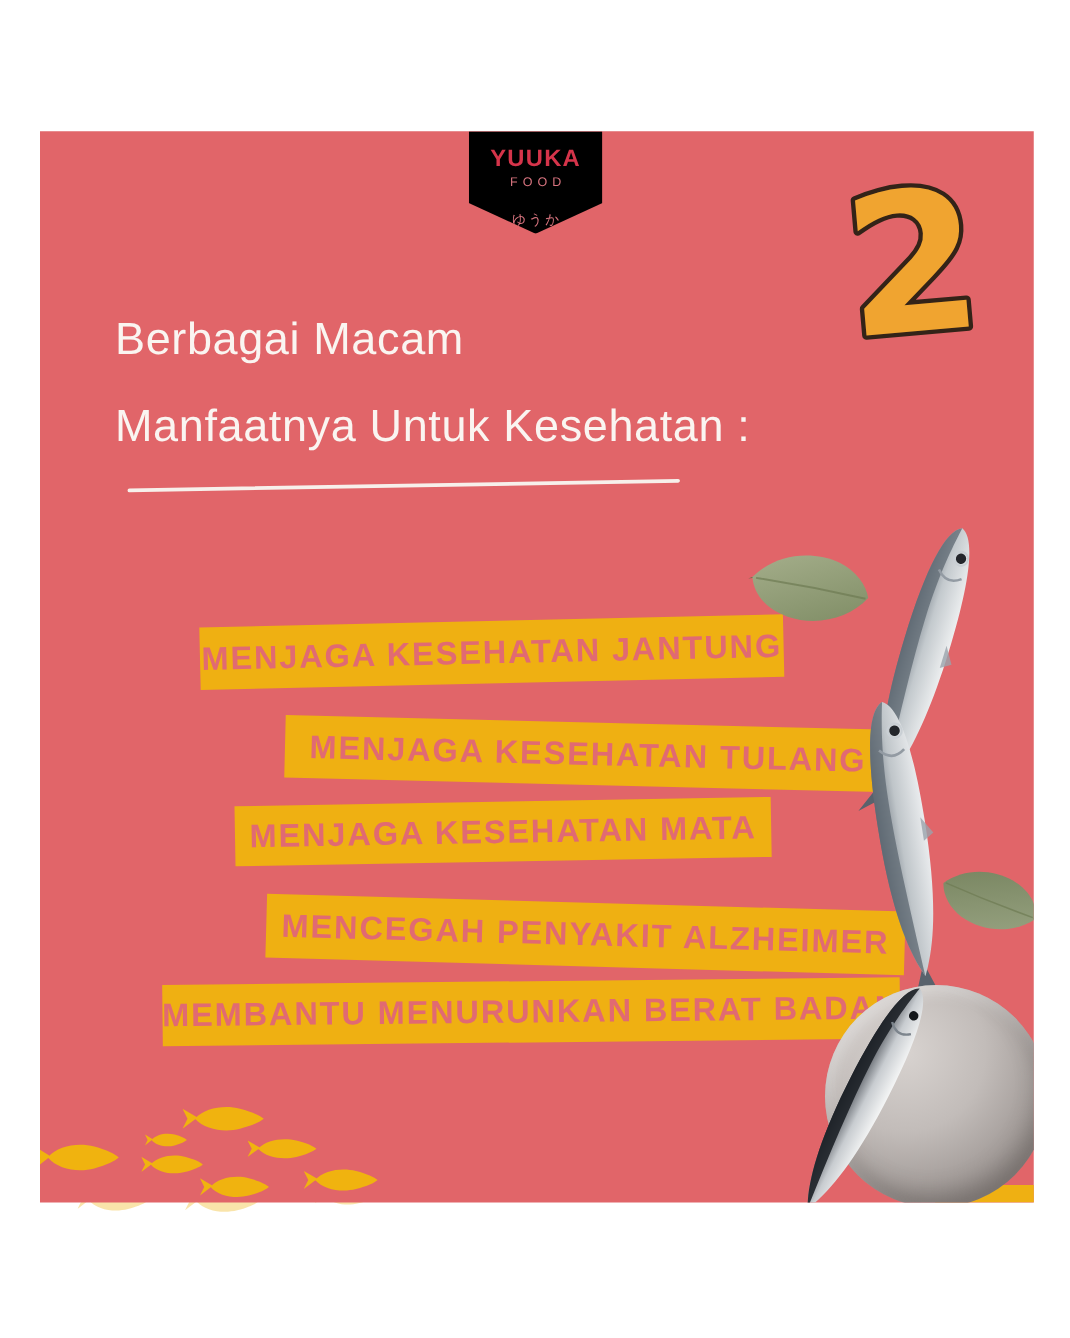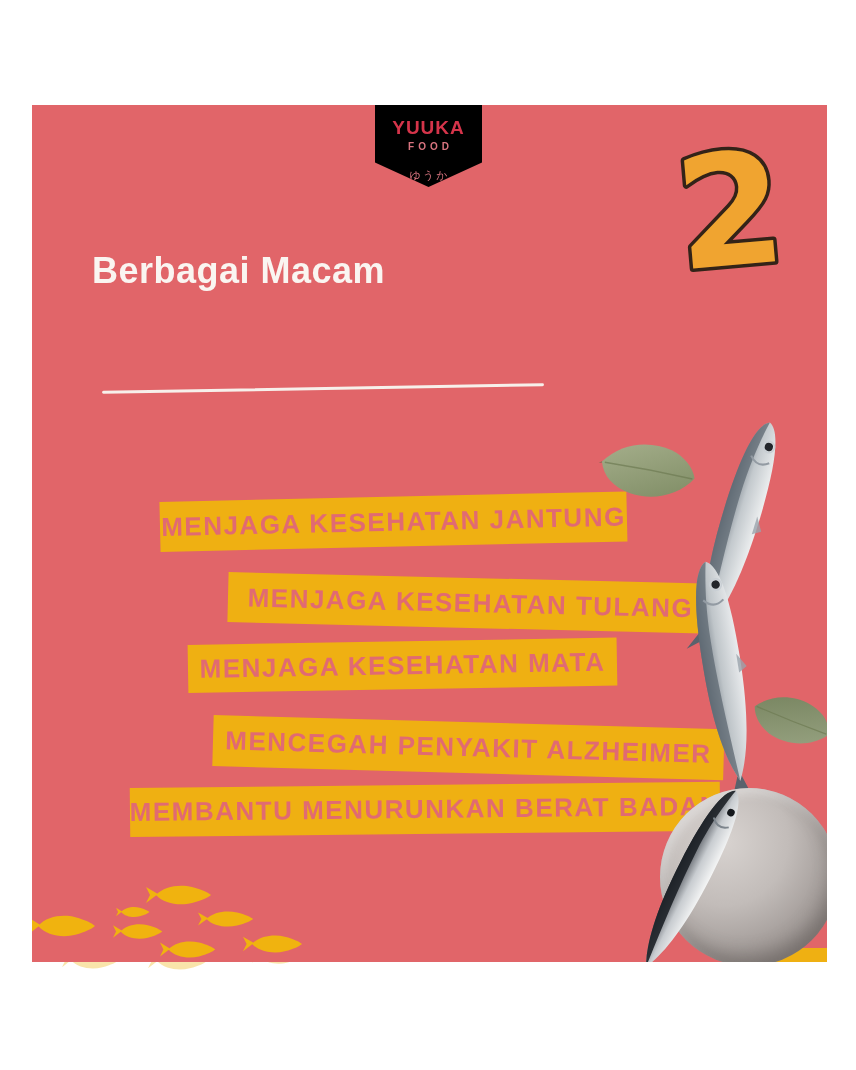--- a/index.html
+++ b/index.html
@@ -5,28 +5,28 @@
   html,body{margin:0;padding:0;background:#ffffff;}
   .page{position:relative;width:856px;height:1070px;background:#ffffff;overflow:hidden;
         font-family:"Liberation Sans",sans-serif;}
   .canvas{position:absolute;left:32px;top:105px;width:795px;height:857px;
           background:#E16569;overflow:hidden;z-index:1;}
 
   
   .badge{position:absolute;left:343px;top:0;width:107px;height:82px;background:#000000;
          clip-path:polygon(0 0,100% 0,100% 70%,50% 100%,0 70%);z-index:6;text-align:center;}
   .badge .brand{margin-top:12px;font-size:19px;font-weight:bold;letter-spacing:1px;color:#D5344A;}
-  .badge .word{margin-top:2px;font-size:10px;font-weight:bold;letter-spacing:4px;padding-left:4px;color:#D8747F;}
+  .badge .word{margin-top:2px;font-size:10px;font-weight:normal;letter-spacing:4px;padding-left:4px;color:#D8747F;}
   .badge .jp{margin-top:16px;font-size:11px;letter-spacing:2px;padding-left:2px;color:#D8747F;}
 
   
   .pagenum{position:absolute;left:640px;top:15px;width:120px;height:180px;z-index:6;}
 
   
-  .title-line{position:absolute;left:60px;color:#FAF5F1;font-weight:bold;font-size:36px;
+  .title-line{position:absolute;left:60px;color:#FAF5F1;font-weight:normal;font-size:36px;
               letter-spacing:0.5px;white-space:nowrap;z-index:2;}
   .t1{top:145px;} .t2{top:215px;}
   .underline{position:absolute;left:70px;top:282px;width:442px;height:3px;background:#F7F0EB;
              transform:rotate(-1deg);z-index:2;border-radius:2px;}
 
   
   .bar{position:absolute;height:50px;background:#EFB012;color:#E16A72;font-weight:bold;
        font-size:26px;letter-spacing:1.5px;display:flex;align-items:center;justify-content:center;
        white-space:nowrap;z-index:2;transform-origin:left center;}
   .bar1{left:128px;top:397px;width:467px;transform:rotate(-1.3deg);}
@@ -73,20 +73,21 @@
       <div class="brand">YUUKA</div>
       <div class="word">FOOD</div>
       <div class="jp">ゆうか</div>
     </div>
 
     <svg class="pagenum" viewBox="0 0 120 180">
       <text x="58" y="145" text-anchor="middle" font-family="DejaVu Sans" font-weight="bold" font-size="155" fill="#F0A430" stroke="#332318" stroke-width="7" paint-order="stroke" stroke-linejoin="round" transform="rotate(-5 58 90)">2</text>
     </svg>
 
     <div class="title-line t1">Berbagai Macam</div>
+    <div class="title-line t2">Manfaatnya Untuk Kesehatan :</div>
     <div class="underline"></div>
 
     <div class="bar bar1">
         <span>MENJAGA KESEHATAN JANTUNG</span>
       </div>
     <div class="bar bar2">
         <span>MENJAGA KESEHATAN TULANG</span>
       </div>
     <div class="bar bar3">
         <span>MENJAGA KESEHATAN MATA</span>

